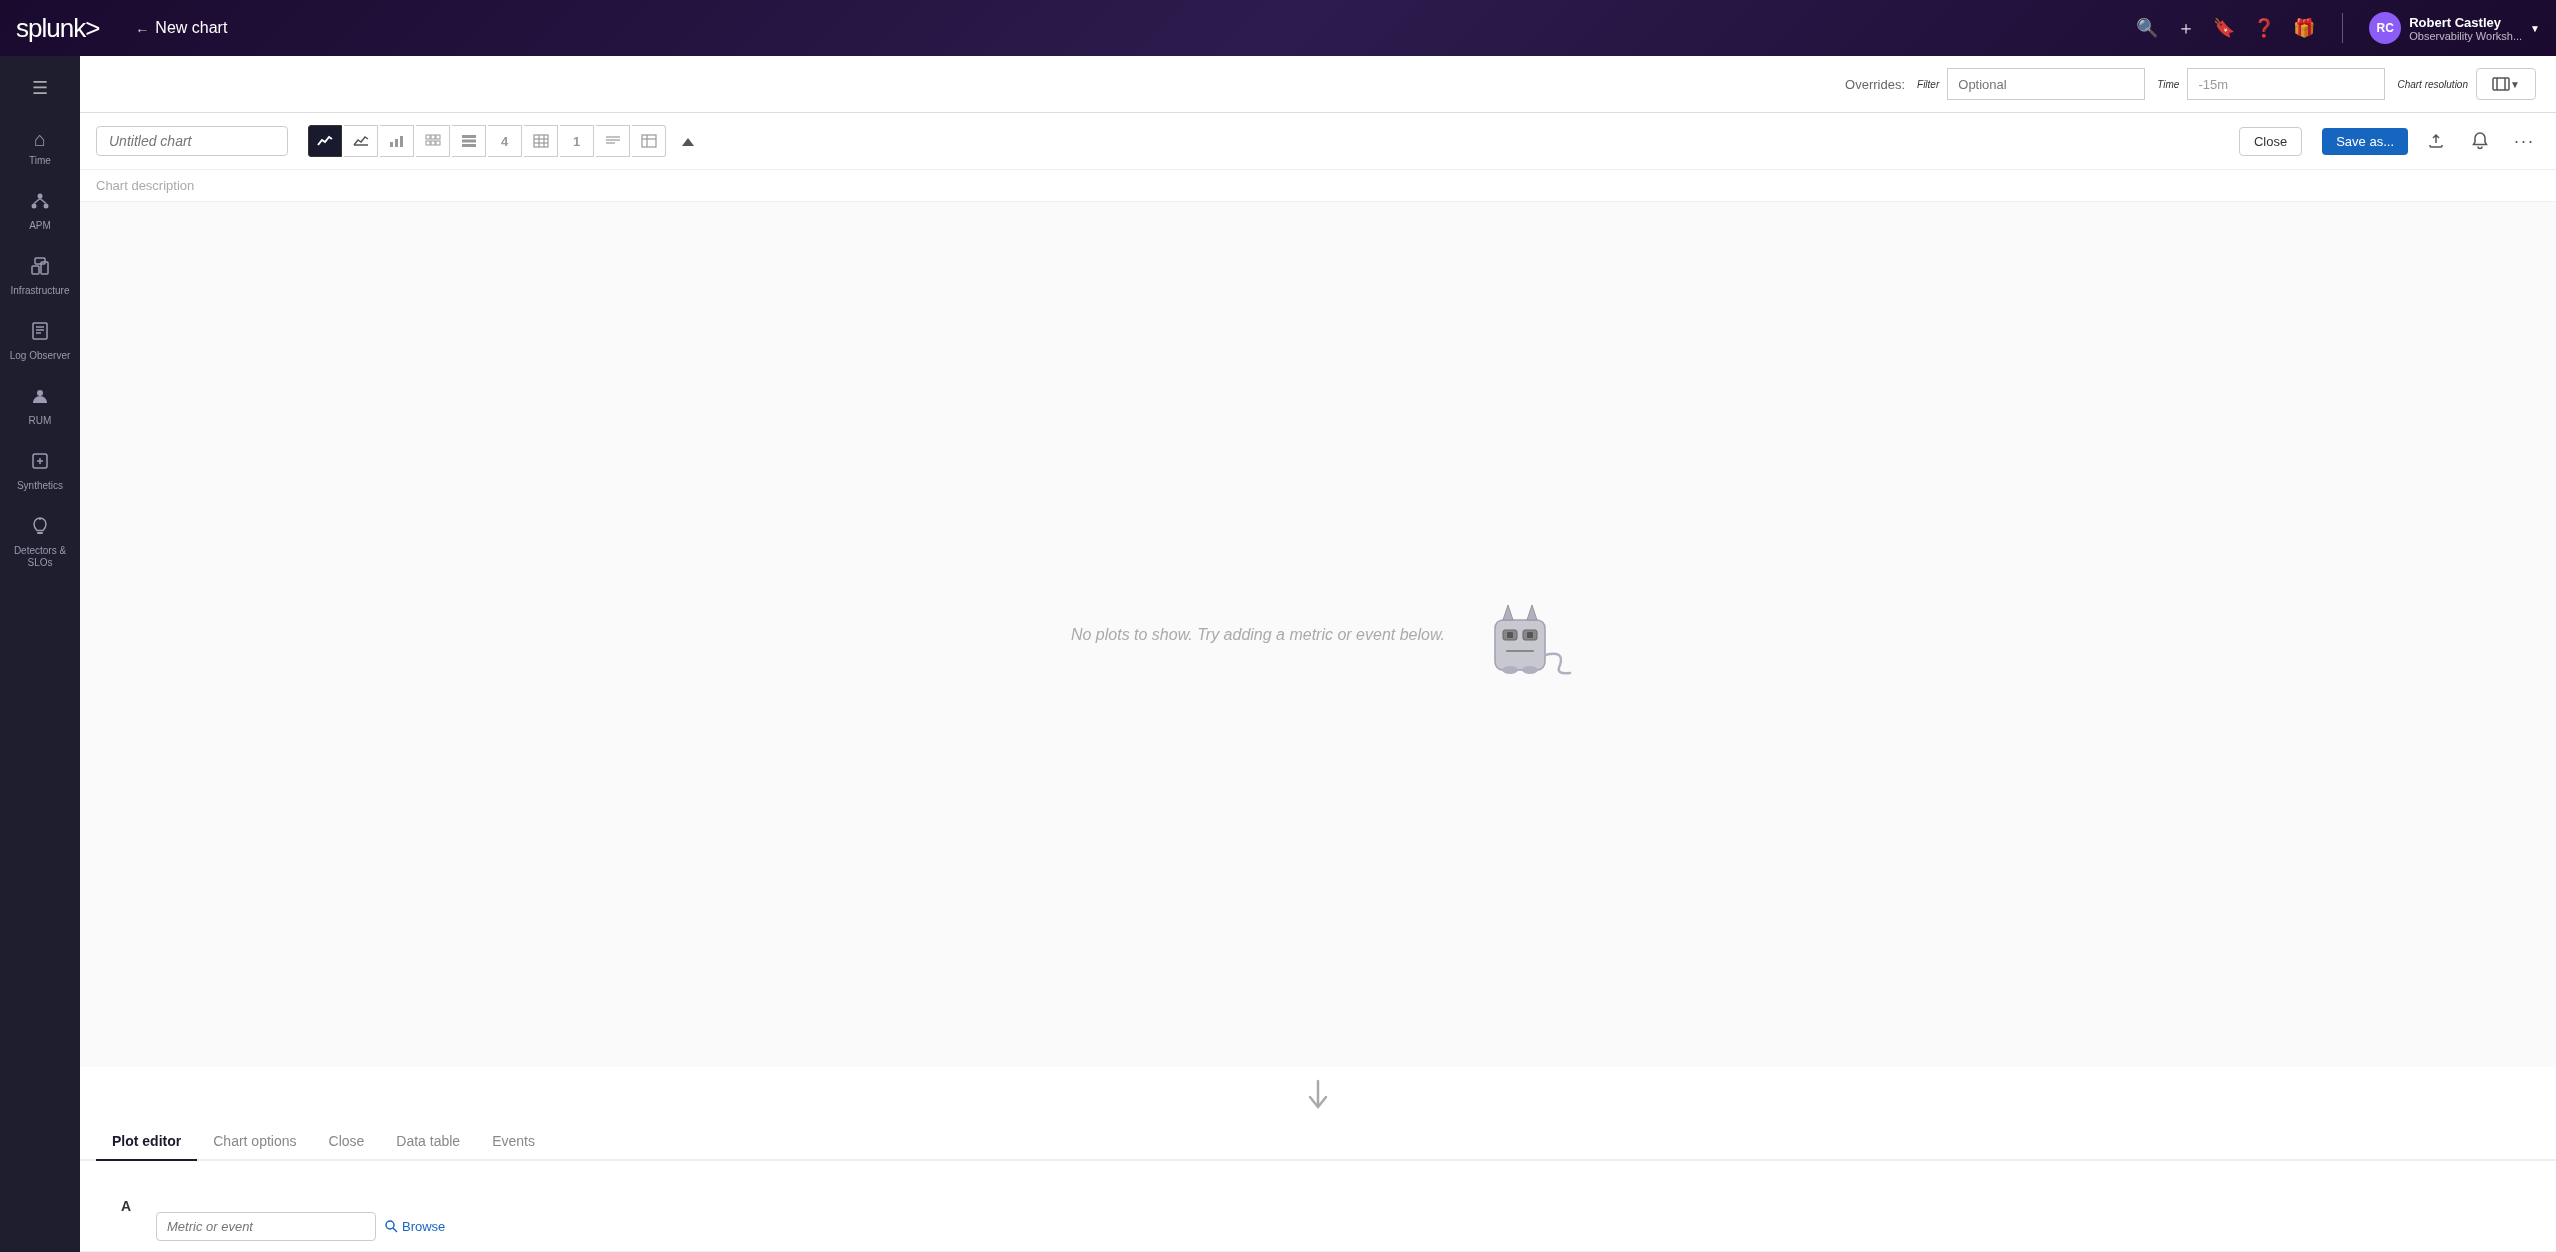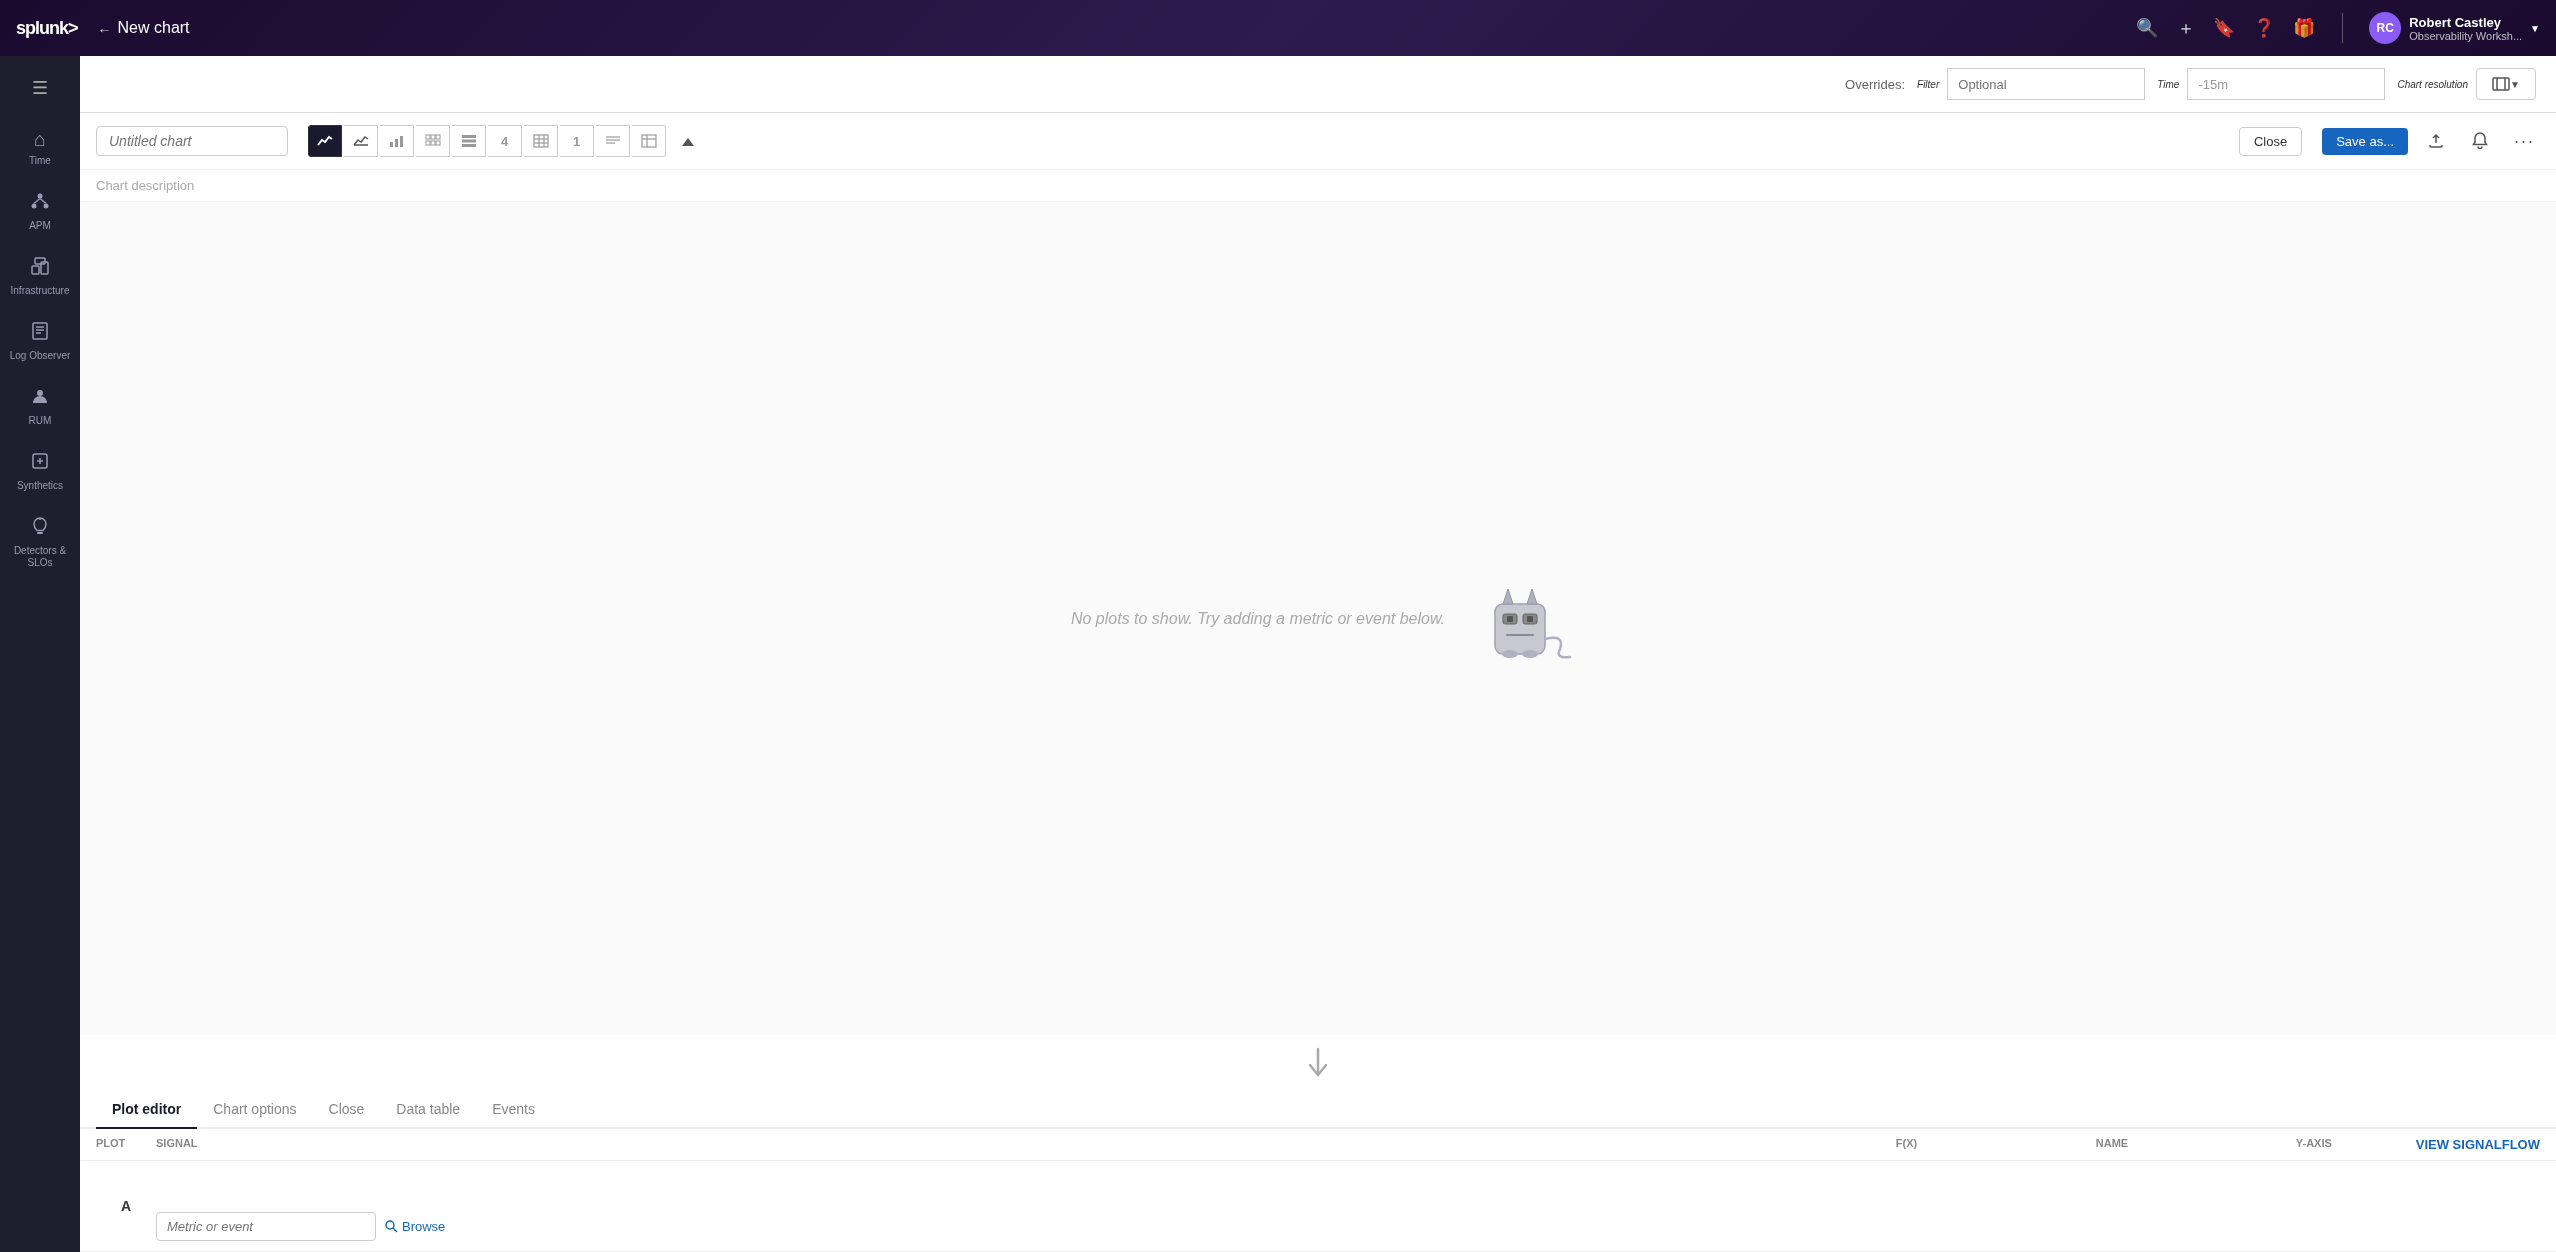--- a/index.html
+++ b/index.html
@@ -11,25 +11,25 @@
       align-items: center;
       background: linear-gradient(135deg, #1a0a2e 0%, #2d1b4e 50%, #1a0a2e 100%);
       height: 56px;
       padding: 0 16px;
       color: white;
       position: fixed;
       top: 0; left: 0; right: 0;
       z-index: 100;
     }
     .top-nav .logo {
-      font-size: 18px;
-      font-weight: 700;
+      font-size: 26px;
+      font-weight: 400;
       color: white;
       letter-spacing: -1px;
-      margin-right: 20px;
+      margin-right: 36px;
     }
     .logo-arrow { font-size: 14px; margin-right: 6px; opacity: 0.8; }
     .top-nav .page-title { font-size: 16px; font-weight: 500; color: white; }
     .nav-spacer { flex: 1; }
     .nav-icons { display: flex; align-items: center; gap: 18px; }
     .nav-icon { color: white; font-size: 18px; cursor: pointer; opacity: 0.85; }
     .nav-divider { width: 1px; height: 30px; background: rgba(255,255,255,0.3); margin: 0 8px; }
     .user-area { display: flex; align-items: center; gap: 8px; cursor: pointer; }
     .user-avatar { width: 32px; height: 32px; border-radius: 50%; background: #8b5cf6; display: flex; align-items: center; justify-content: center; font-size: 12px; color: white; font-weight: bold; }
     .user-info { display: flex; flex-direction: column; }
@@ -492,30 +492,20 @@
 
     <div class="plot-editor-tabs">
       <div class="plot-tab active">Plot editor</div>
       <div class="plot-tab">Chart options</div>
       <div class="plot-tab">Close</div>
       <div class="plot-tab">Data table</div>
       <div class="plot-tab">Events</div>
     </div>
 
     <div class="plot-editor-table">
-      <div class="plot-table-header">
-        <div class="col">Plot</div>
-        <div class="col">Signal</div>
-        <div class="col">F(x)</div>
-        <div class="col">Name</div>
-        <div class="col">Y-Axis</div>
-        <div class="col col-header-view">
-          <span class="view-signalflow">View SignalFlow</span>
-        </div>
-      </div>
       <div class="plot-table-row">
         <div class="plot-letter">A</div>
         <div class="signal-input-wrap">
           <input class="signal-input" type="text" placeholder="Metric or event" style="">
           <span class="browse-link">
             <svg width="14" height="14" viewBox="0 0 14 14" fill="none" stroke="#1666c0" stroke-width="1.5">
               <circle cx="6" cy="6" r="4"></circle>
                 <line x1="9" y1="9" x2="13" y2="13"></line>
             </svg>
             Browse

